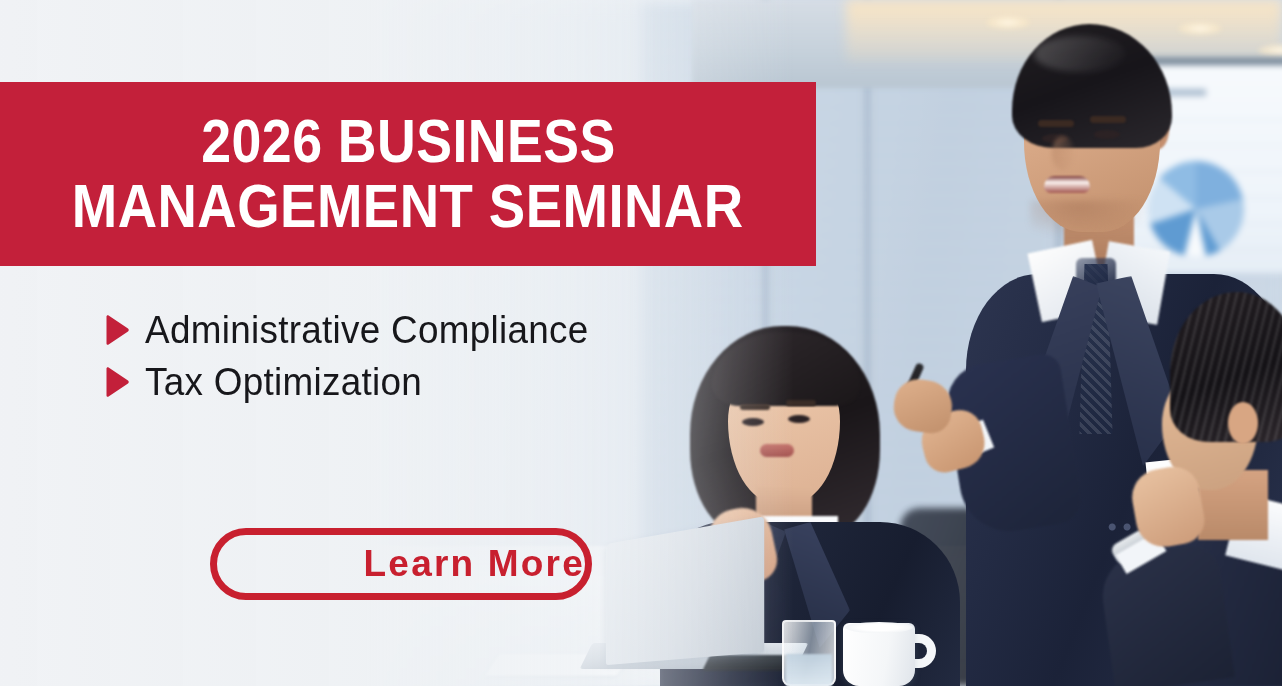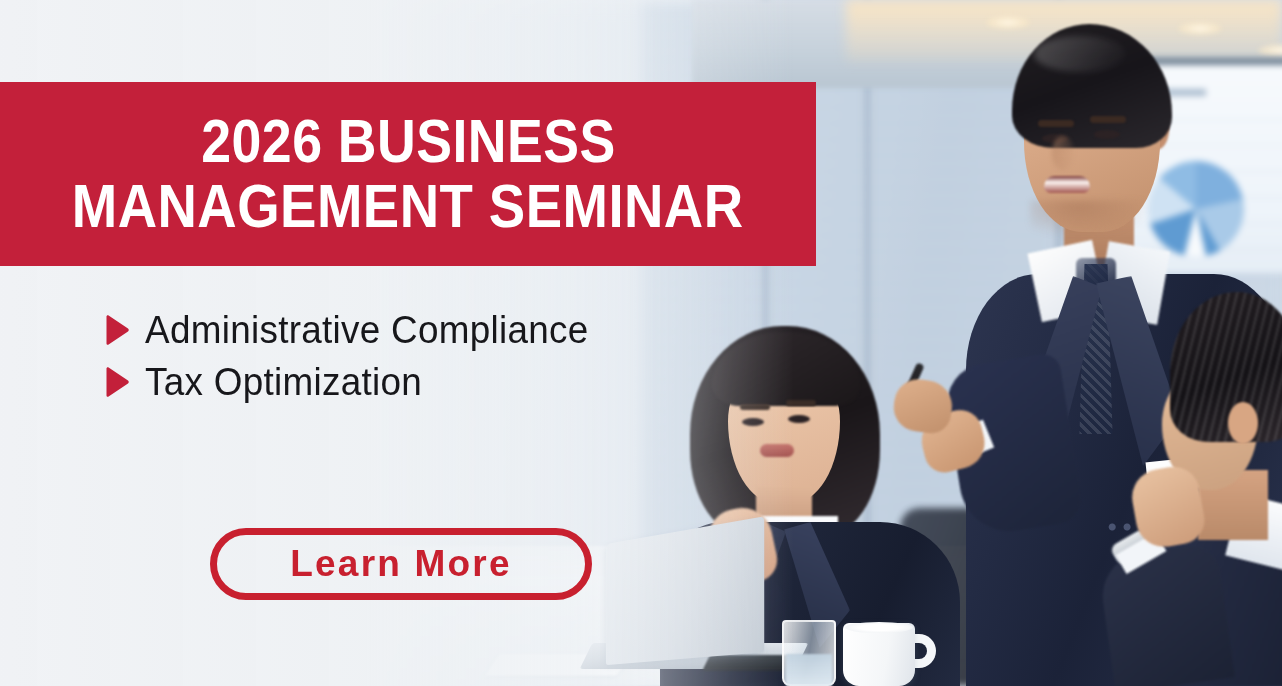--- a/index.html
+++ b/index.html
@@ -519,21 +519,21 @@
     transform-origin:left center;
     white-space:nowrap;
   }
 
   .cta {
     position:absolute; left:210px; top:528px;
     width:382px; height:72px;
     border: 7px solid #c8202f;
     border-radius:40px;
     background: transparent;
-    display:flex; align-items:center; justify-content:center;
+    display:flex; align-items:center; justify-content:flex-end;
     cursor:pointer;
   }
   .cta-label {
     color:#c8202f;
     font-family:"Liberation Sans", sans-serif;
     font-weight:bold;
     font-size:37px;
     letter-spacing:2.2px;
     white-space:nowrap;
   }

